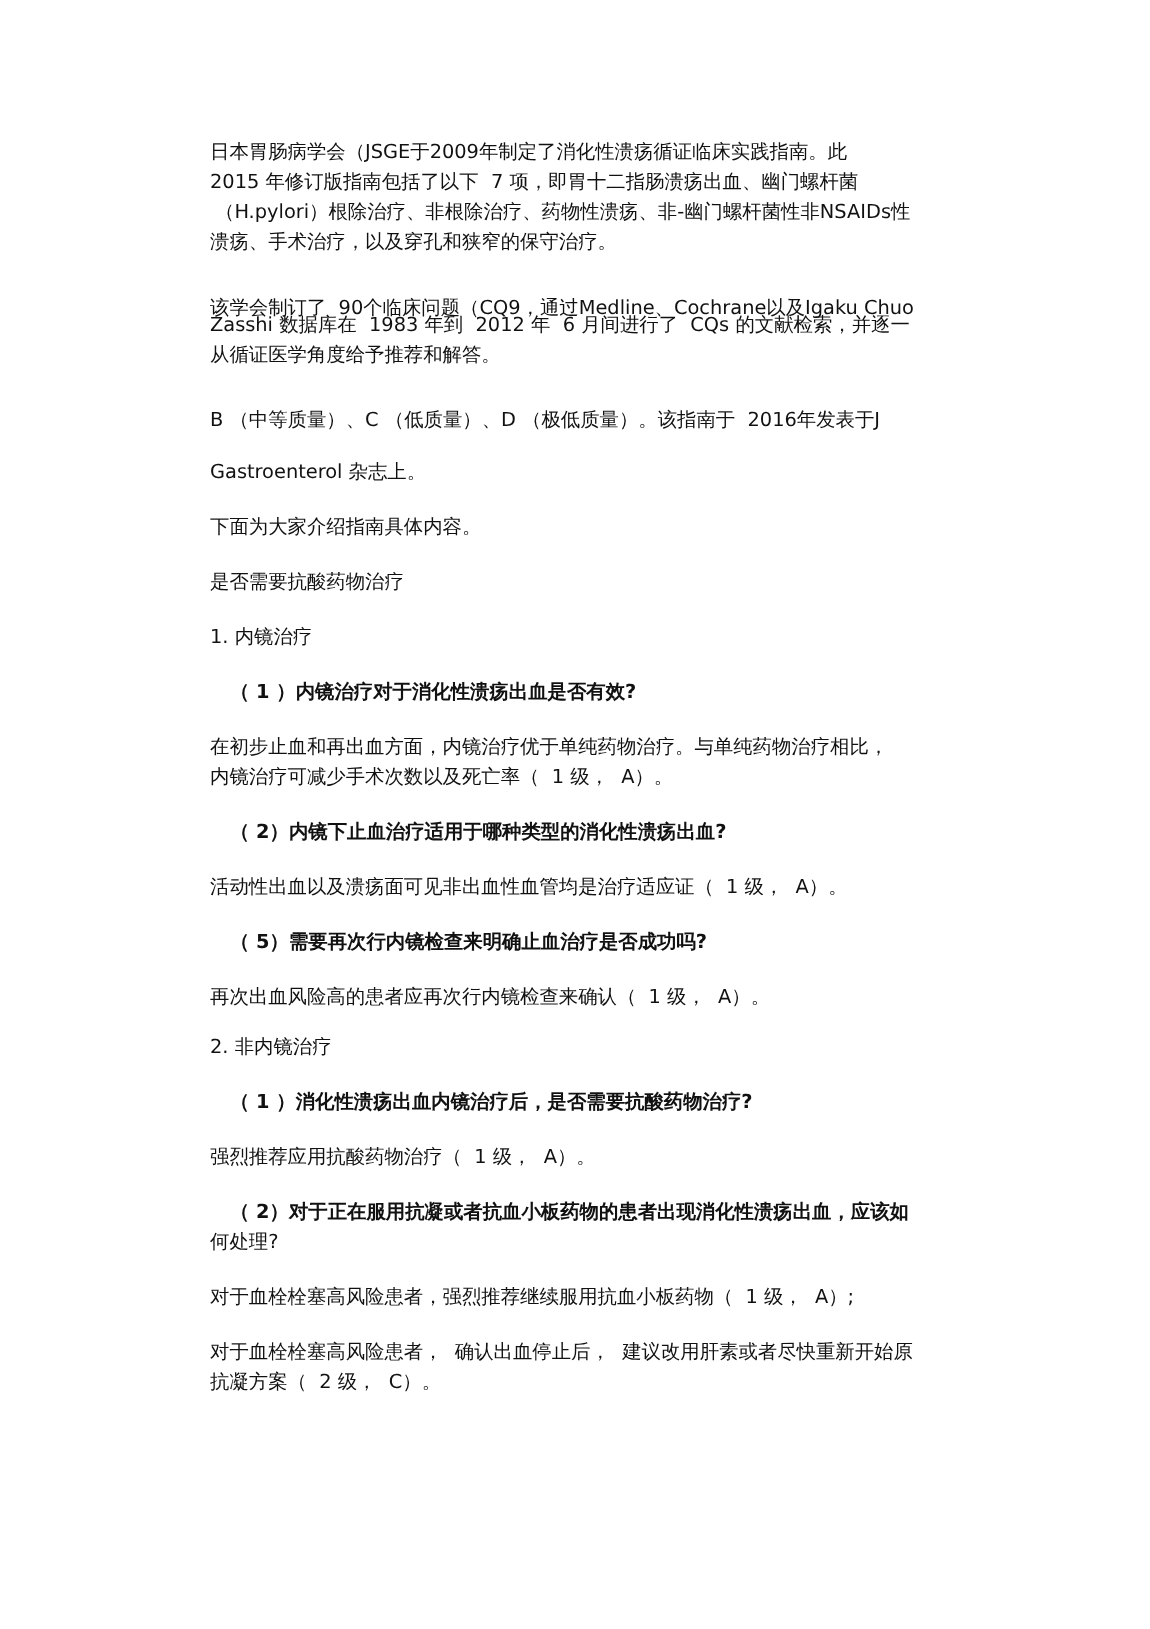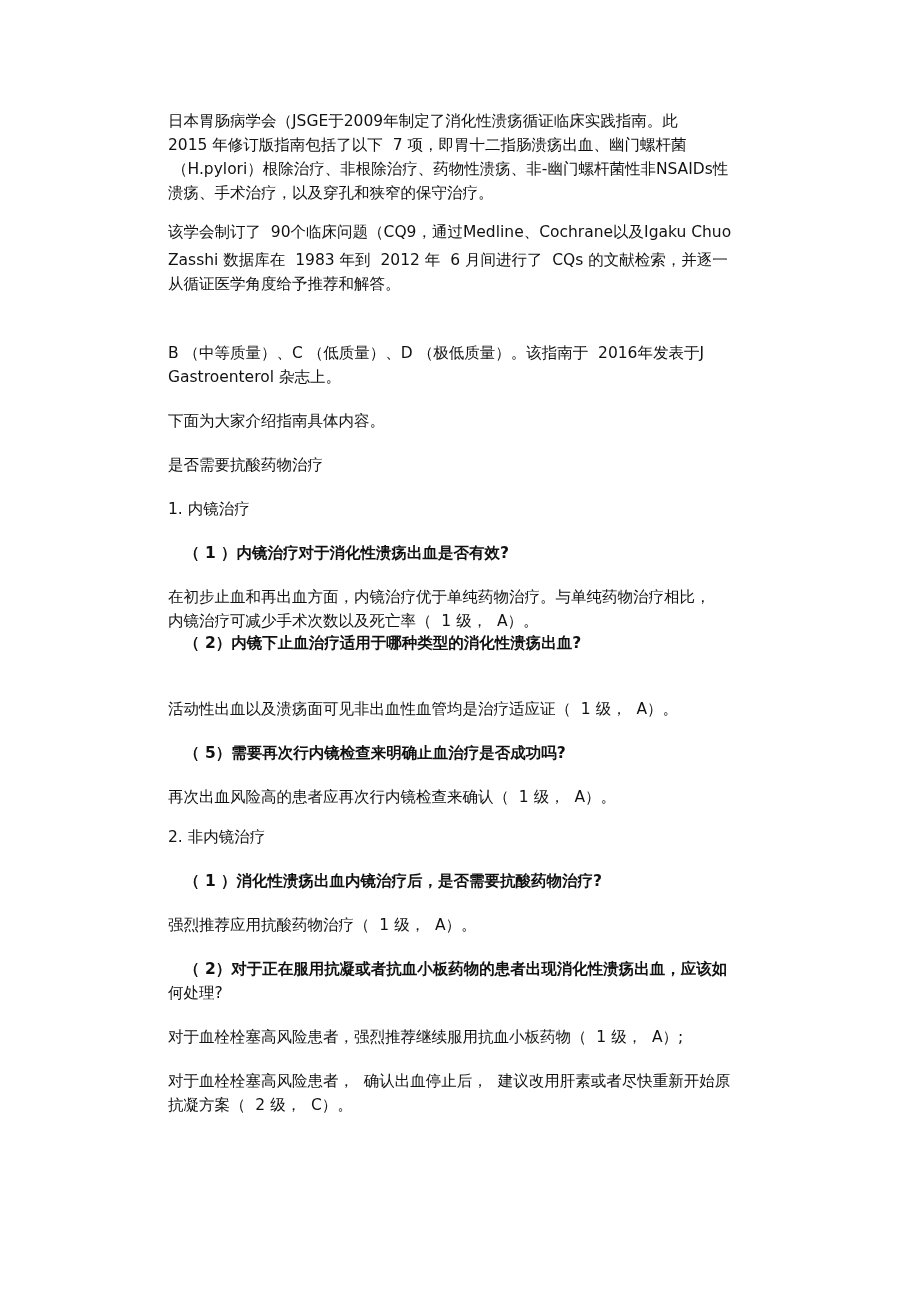--- a/index.html
+++ b/index.html
@@ -19,36 +19,36 @@
 </head>
 <body>
 
 <div class="page">
 
   <div class="line" style="top:109px">日本胃肠病学会（JSGE于2009年制定了消化性溃疡循证临床实践指南。此</div>
   <div class="line" style="top:133px">2015 年修订版指南包括了以下  7 项，即胃十二指肠溃疡出血、幽门螺杆菌</div>
   <div class="line" style="top:181px">溃疡、手术治疗，以及穿孔和狭窄的保守治疗。</div>
   <div class="line" style="top:157px; left:136px">（H.pylori）根除治疗、非根除治疗、药物性溃疡、非-幽门螺杆菌性非NSAIDs性</div>
 
-  <div class="line" style="top:220px">该学会制订了  90个临床问题（CQ9，通过Medline、Cochrane以及Igaku Chuo</div>
+  <div class="line" style="top:234px">该学会制订了  90个临床问题（CQ9，通过Medline、Cochrane以及Igaku Chuo</div>
   <div class="line" style="top:248px">Zasshi 数据库在  1983 年到  2012 年  6 月间进行了  CQs 的文献检索，并逐一</div>
   <div class="line" style="top:272px">从循证医学角度给予推荐和解答。</div>
 
-  <div class="line" style="top:341px">B （中等质量）、C （低质量）、D （极低质量）。该指南于  2016年发表于J</div>
+  <div class="line" style="top:324px">B （中等质量）、C （低质量）、D （极低质量）。该指南于  2016年发表于J</div>
   <div class="line" style="top:365px">Gastroenterol 杂志上。</div>
 
   <div class="line" style="top:409px">下面为大家介绍指南具体内容。</div>
 
   <div class="line" style="top:453px">是否需要抗酸药物治疗</div>
 
   <div class="line" style="top:497px">1. 内镜治疗</div>
   <div class="line indent1" style="top:541px">（ 1 ）内镜治疗对于消化性溃疡出血是否有效?</div>
   <div class="line" style="top:585px">在初步止血和再出血方面，内镜治疗优于单纯药物治疗。与单纯药物治疗相比，</div>
   <div class="line" style="top:609px">内镜治疗可减少手术次数以及死亡率（  1 级，  A）。</div>
-  <div class="line indent1" style="top:631px">（ 2）内镜下止血治疗适用于哪种类型的消化性溃疡出血?</div>
+  <div class="line indent1" style="top:653px">（ 2）内镜下止血治疗适用于哪种类型的消化性溃疡出血?</div>
   <div class="line" style="top:697px">活动性出血以及溃疡面可见非出血性血管均是治疗适应证（  1 级，  A）。</div>
   <div class="line indent1" style="top:741px">（ 5）需要再次行内镜检查来明确止血治疗是否成功吗?</div>
   <div class="line" style="top:785px">再次出血风险高的患者应再次行内镜检查来确认（  1 级，  A）。</div>
 
   <div class="line" style="top:825px">2. 非内镜治疗</div>
   <div class="line indent1" style="top:869px">（ 1 ）消化性溃疡出血内镜治疗后，是否需要抗酸药物治疗?</div>
   <div class="line" style="top:913px">强烈推荐应用抗酸药物治疗（  1 级，  A）。</div>
   <div class="line indent1" style="top:957px">（ 2）对于正在服用抗凝或者抗血小板药物的患者出现消化性溃疡出血，应该如</div>
   <div class="line" style="top:981px">何处理?</div>
   <div class="line" style="top:1025px">对于血栓栓塞高风险患者，强烈推荐继续服用抗血小板药物（  1 级，  A）;</div>

